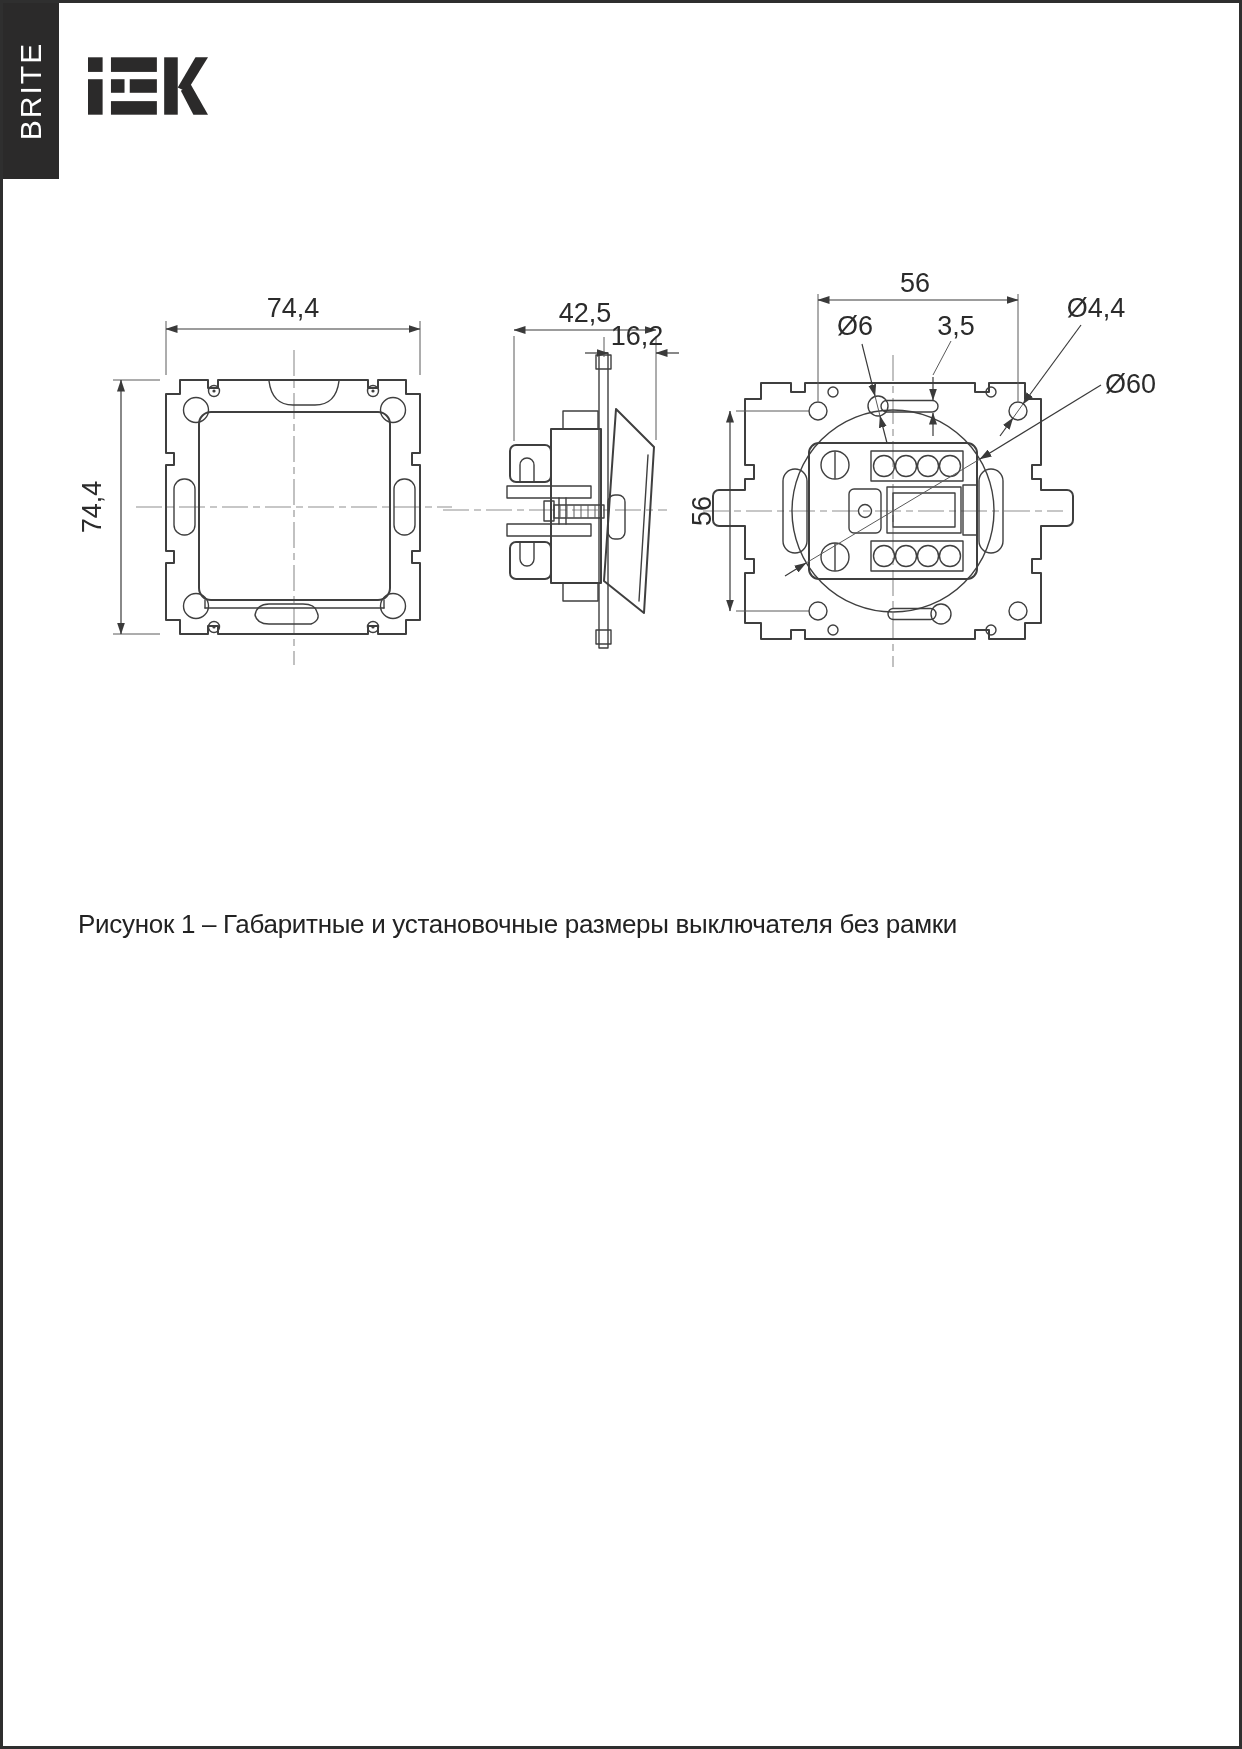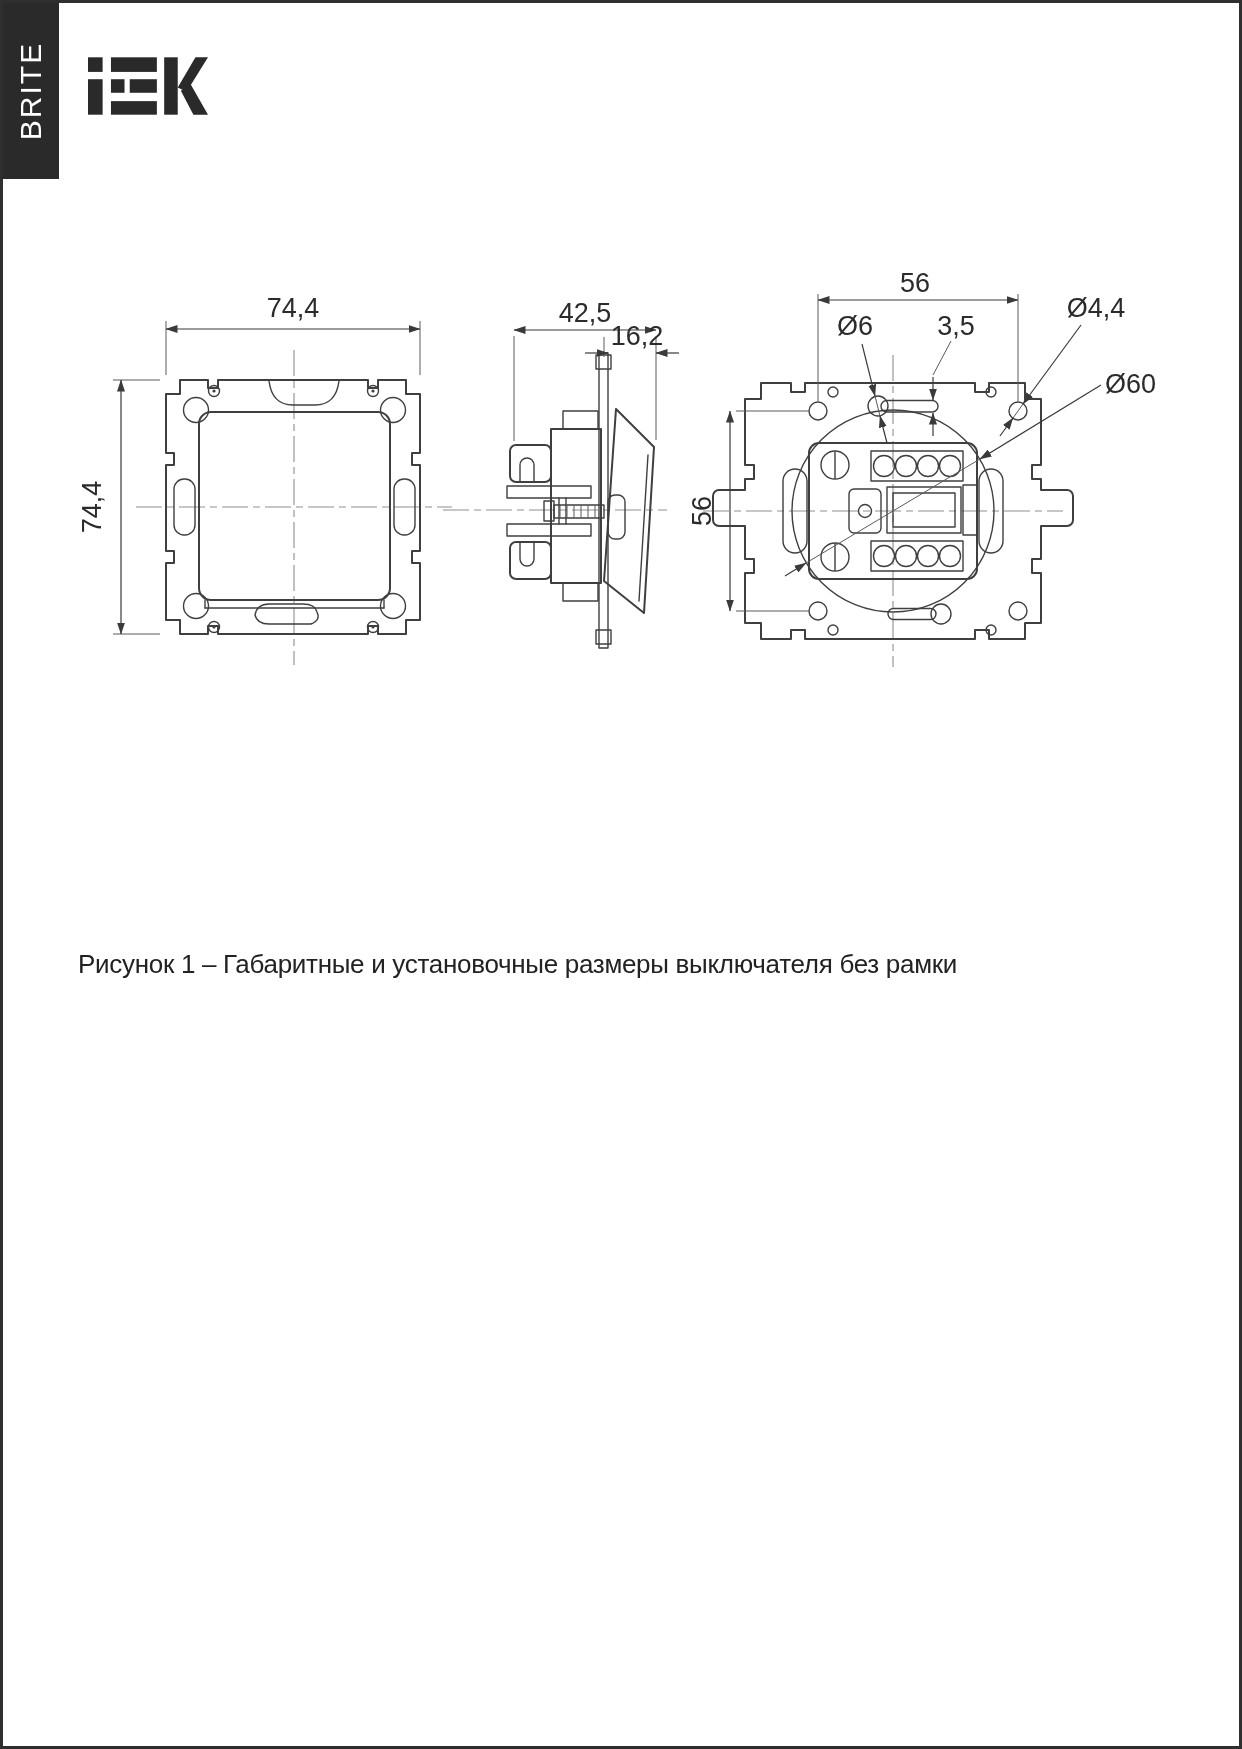--- a/index.html
+++ b/index.html
@@ -19,21 +19,21 @@
     display:flex;align-items:center;justify-content:center;
   }
   .brite-tab span{
     color:#ffffff;font-size:30px;letter-spacing:2px;font-weight:400;
     transform:rotate(-90deg);white-space:nowrap;
   }
   .iek-logo{position:absolute;left:85px;top:53px;width:120px;height:60px;}
   .drawing{position:absolute;left:0;top:0;width:1242px;height:1749px;}
   .caption{
     position:absolute;left:75px;top:906px;width:900px;
-    color:#222222;font-size:26px;letter-spacing:-0.3px;margin-top:40px;
+    color:#222222;font-size:26px;letter-spacing:-0.3px;
   }
   
   .ln{fill:none;stroke:#3f3f3f;stroke-width:2;stroke-linejoin:round;stroke-linecap:round;}
   .ln2{fill:none;stroke:#3f3f3f;stroke-width:1.4;stroke-linejoin:round;stroke-linecap:round;}
   .thin{fill:none;stroke:#5a5a5a;stroke-width:1;}
   .cl{fill:none;stroke:#8f8f8f;stroke-width:1.1;stroke-dasharray:26 5 7 5;}
   .dim{fill:none;stroke:#3a3a3a;stroke-width:1.2;}
   .lbl{fill:#2b2b2b;font-family:"Liberation Sans",sans-serif;font-size:27px;}
 </style>
 </head>

